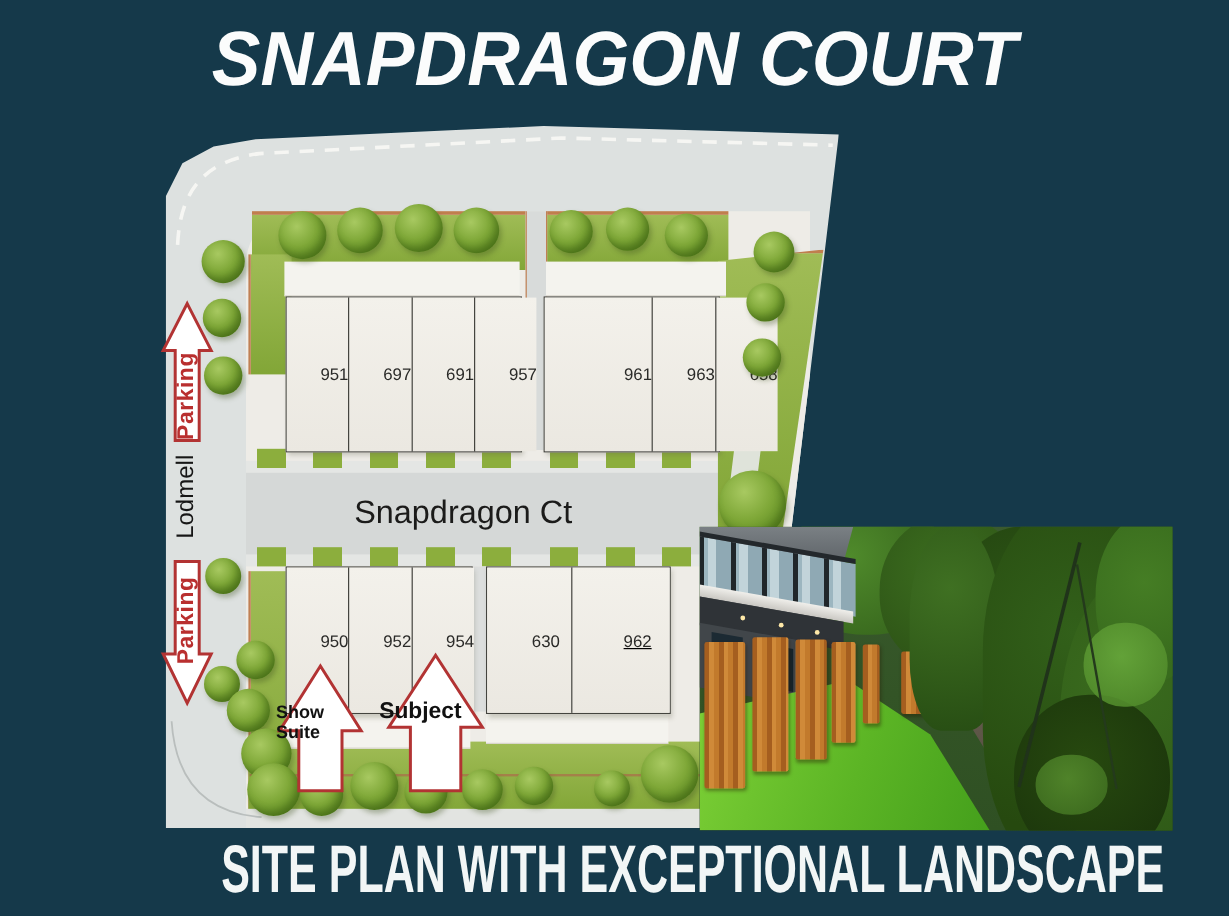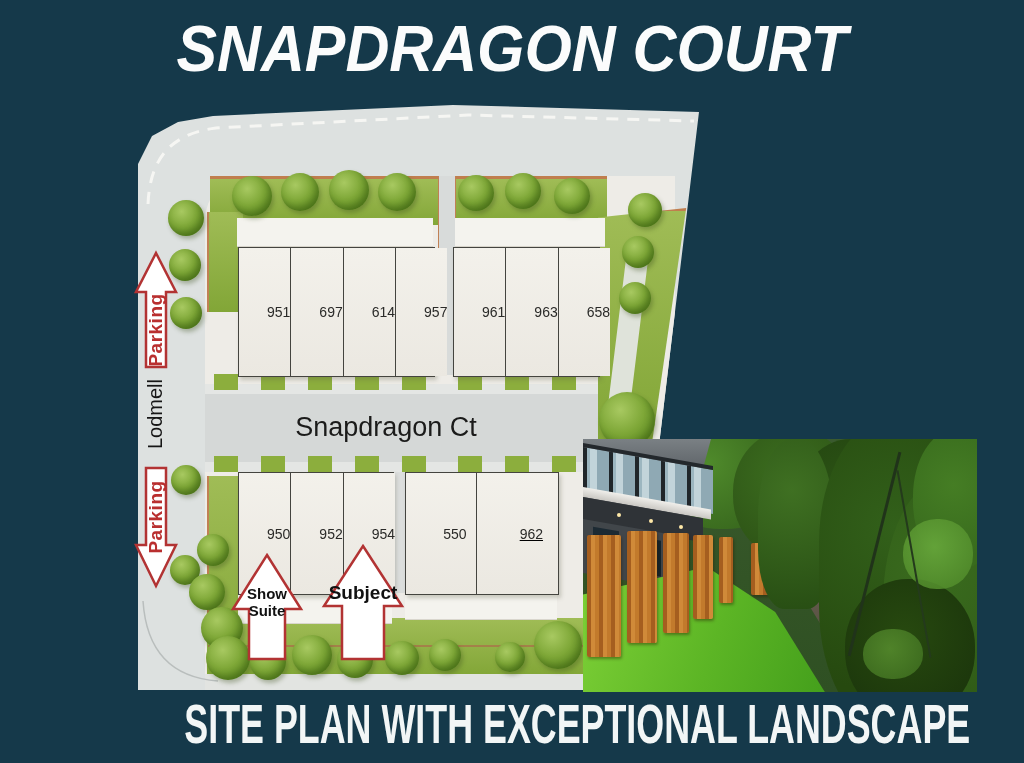--- a/index.html
+++ b/index.html
@@ -48,21 +48,21 @@
         background:linear-gradient(180deg,#f3f1eb,#ebe8e1);}
   .cell:first-child{border-left:none;}
   .unum{font-size:14px;color:#2a2a28;margin-left:28px;}
   .apron{background:#f4f3ee;box-shadow:inset 0 -1px 0 #d9d6cd;z-index:4;}
 
   
   .arrowbox{z-index:15;}
   .arrowbox svg{display:block;}
   .parking-label{position:absolute;left:50%;color:#b92f2f;font-weight:600;font-size:19px;
         letter-spacing:.5px;white-space:nowrap;}
-  .ann-label{position:absolute;color:#111;text-align:center;z-index:16;white-space:pre-line;line-height:1.12;}
+  .ann-label{position:absolute;color:#111;text-align:left;z-index:16;white-space:pre-line;line-height:1.12;}
 
   
   .photo{left:583px;top:439px;width:394px;height:253px;overflow:hidden;z-index:20;
          background:linear-gradient(180deg,#3a5a2e 0%,#335426 55%,#2f5023 100%);}
   .blob{position:absolute;border-radius:48%;}
   .fencep{position:absolute;background:repeating-linear-gradient(90deg,#a55e1f 0 4px,#d08a39 4px 8px,#c27a2c 8px 12px);
           border-radius:2px;box-shadow:1px 2px 3px rgba(40,25,5,.4);}
   .skew{transform:skewY(10deg);transform-origin:left top;}
 </style>
 </head>
@@ -104,28 +104,28 @@
     <div class="abs apron" style="left:267px;top:489px;width:152px;height:27px;"></div>
 
     <div class="block" style="left:100px;top:143px;width:195px;height:128px;">
       <div class="cell" style="flex:54;">
           <span class="unum">951</span>
         </div>
       <div class="cell" style="flex:48;">
           <span class="unum">697</span>
         </div>
       <div class="cell" style="flex:48;">
-          <span class="unum">614</span>
+          <span class="unum">691</span>
         </div>
       <div class="cell" style="flex:45;">
           <span class="unum">957</span>
         </div>
     </div>
     <div class="block" style="left:315px;top:143px;width:145px;height:128px;">
-      <div class="cell" style="flex:48;">
+      <div class="cell" style="flex:48;padding-left:38px;">
           <span class="unum">961</span>
         </div>
       <div class="cell" style="flex:49;">
           <span class="unum">963</span>
         </div>
       <div class="cell" style="flex:48;">
           <span class="unum">658</span>
         </div>
     </div>
     <div class="block" style="left:100px;top:368px;width:154px;height:121px;">
@@ -134,21 +134,21 @@
         </div>
       <div class="cell" style="flex:51;">
           <span class="unum">952</span>
         </div>
       <div class="cell" style="flex:51;">
           <span class="unum">954</span>
         </div>
     </div>
     <div class="block" style="left:267px;top:368px;width:152px;height:121px;">
       <div class="cell" style="flex:48;">
-          <span class="unum">550</span>
+          <span class="unum">630</span>
         </div>
       <div class="cell" style="flex:56;text-decoration:underline;">
           <span class="unum">962</span>
         </div>
     </div>
 
     <svg class="abs" width="562" height="586" style="left:0;top:0;z-index:6;pointer-events:none;">
       <path d="M10,100 C12,55 32,30 78,24 L330,11 L556,17" fill="none" stroke="#f8f8f5" stroke-width="3" stroke-dasharray="12 9" opacity=".9"></path>
       <path d="M5,497 Q10,572 80,577" fill="none" stroke="#b9bebd" stroke-width="1.5"></path>
     </svg>

